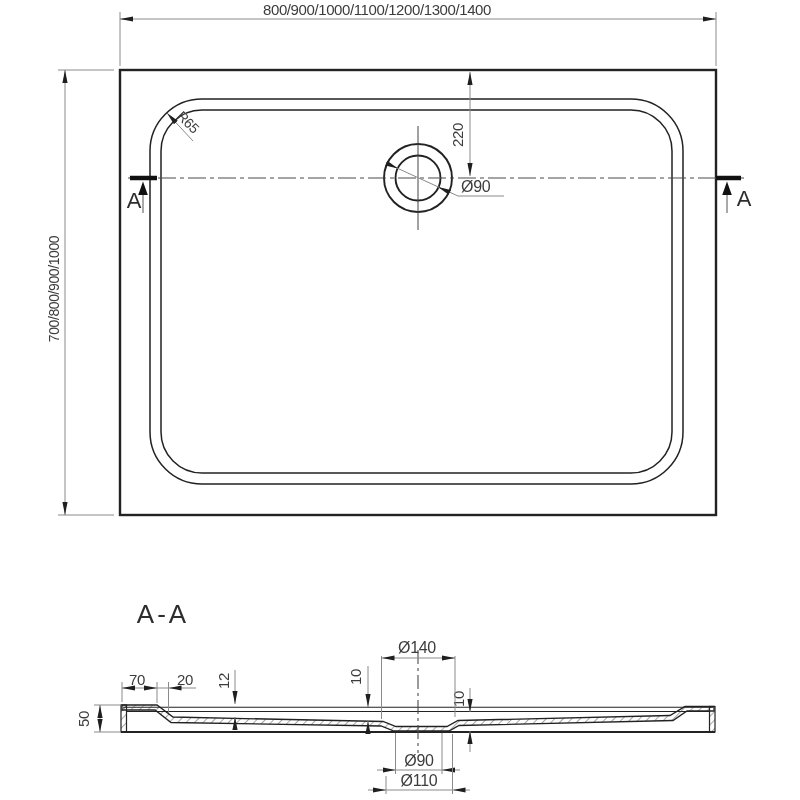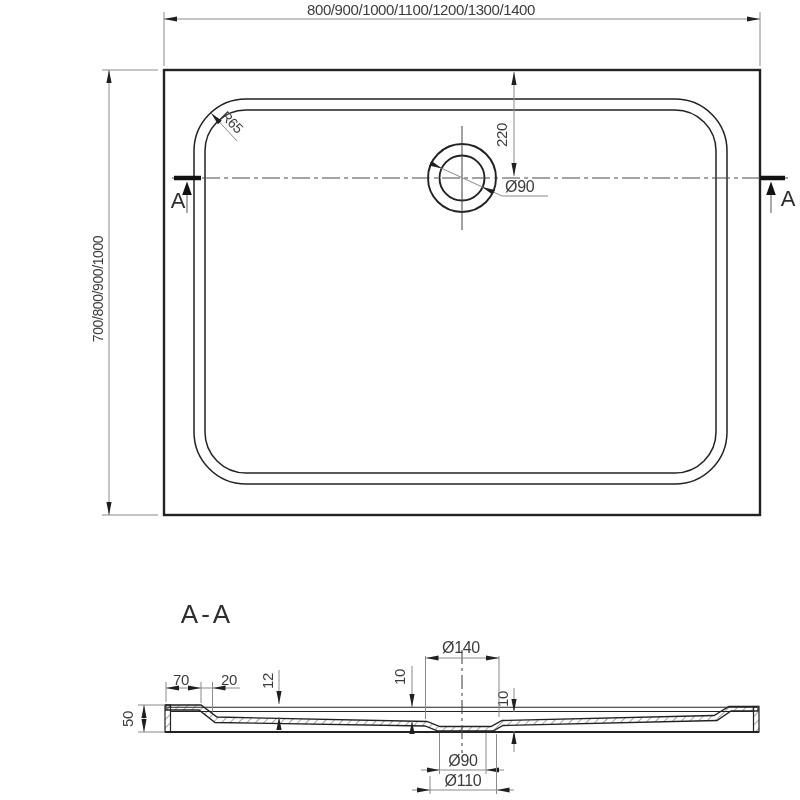--- a/index.html
+++ b/index.html
@@ -1,16 +1,16 @@
 <!DOCTYPE html>
 <html><head>
 <meta charset="utf-8">
 <style>
   html,body{margin:0;padding:0;background:#ffffff;}
-  .stage{position:relative;width:756px;height:800px;background:#7dd3fc;overflow:hidden;margin-left:44px;}
+  .stage{position:relative;width:756px;height:800px;background:#7dd3fc;overflow:hidden;}
   svg{display:block;}
   text{font-family:"Liberation Sans","DejaVu Sans",sans-serif;fill:#3c3c3c;}
   .dimtxt{font-size:15px;letter-spacing:-0.4px;}
   .dimtxt-sm{font-size:14px;letter-spacing:-0.4px;}
   .diatxt{font-size:16px;letter-spacing:-0.3px;}
   .atxt{font-size:22px;fill:#2e2e2e;}
   .sectitle{font-size:26px;letter-spacing:3px;fill:#2e2e2e;}
   .geo{stroke:#222;fill:none;}
   .dim{stroke:#8a8a8a;stroke-width:1;fill:none;}
   .ctr{stroke:#4a4a4a;stroke-width:1.1;fill:none;}

